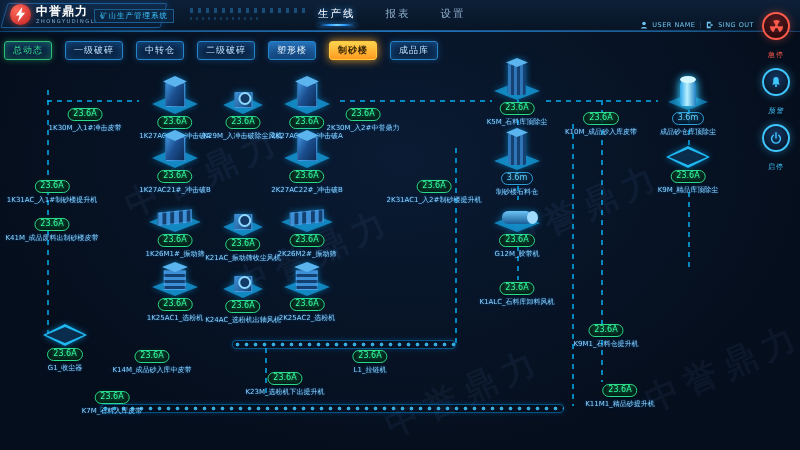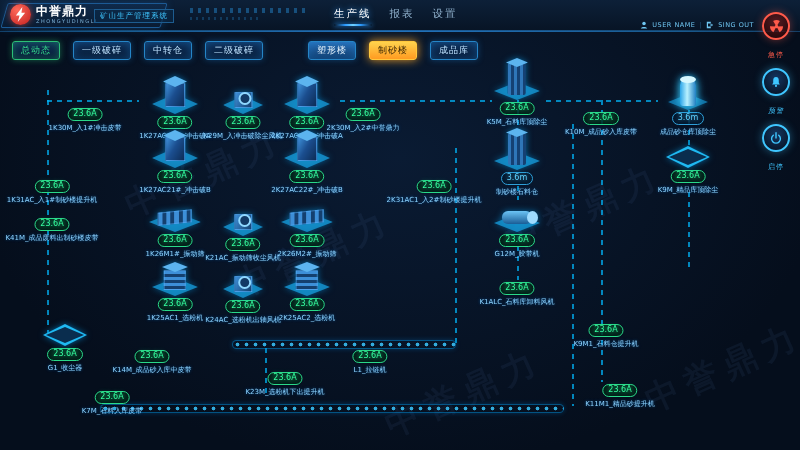--- a/index.html
+++ b/index.html
@@ -19,21 +19,21 @@
     background:radial-gradient(circle at 35% 30%,#ff6a5a,#c21f1f);display:flex;align-items:center;
     justify-content:center;box-shadow:0 0 6px rgba(255,80,60,.6);}
   .logo-text b{font-size:12px;color:#fff;letter-spacing:1px;display:block;line-height:1.1;}
   .logo-text i{font-style:normal;font-size:5px;color:#7fb3d8;letter-spacing:1.5px;display:block;}
   .sys-tag{position:absolute;left:94px;top:9px;font-size:7.5px;color:#3fc6ff;border:1px solid #1d5c8f;
     padding:1px 5px;background:rgba(10,40,70,.6);border-radius:0;letter-spacing:1px;white-space:nowrap;}
   .ticks{position:absolute;left:190px;top:8px;width:118px;height:5px;opacity:.8;
     background:repeating-linear-gradient(90deg,#1a5c8f 0 3px,transparent 3px 8px);}
   .ticks2{position:absolute;left:190px;top:17px;width:70px;height:3px;opacity:.5;
     background:repeating-linear-gradient(90deg,#1a5c8f 0 2px,transparent 2px 6px);}
-  #nav{position:absolute;left:334px;top:7px;display:flex;gap:18px;}
+  #nav{position:absolute;left:318px;top:7px;display:flex;gap:30px;}
   .nav-item{font-size:10.5px;color:#8fb0cc;cursor:pointer;letter-spacing:2px;}
   .nav-item.active{color:#fff;text-shadow:0 0 6px #2d9bff;}
   .nav-item.active::after{content:'';display:block;height:2px;margin-top:3px;border-radius:1px;
     background:linear-gradient(90deg,transparent,#2d9bff 30%,#6fd0ff 50%,#2d9bff 70%,transparent);
     box-shadow:0 0 5px #2d9bff;}
   .datetime{position:absolute;right:46px;top:5px;font-size:10.5px;font-weight:bold;color:#eef7ff;letter-spacing:.5px;}
   .user-row{position:absolute;right:46px;top:21px;display:flex;align-items:center;gap:4px;
     font-size:6.5px;color:#6fc6f2;letter-spacing:.5px;}
   .user-row .sep{color:#23557f;}
   .user-row svg{display:block;}
@@ -47,29 +47,29 @@
     background:radial-gradient(circle at 50% 35%,rgba(30,80,140,.6),rgba(5,15,30,.95));}
   .side-btn.danger .sb-circle{background:radial-gradient(circle at 50% 35%,rgba(150,30,25,.55),rgba(30,5,8,.95));}
   .sb-label{font-size:7px;letter-spacing:1px;}
 
   
   .canvas{position:absolute;inset:0;z-index:1;
     background:radial-gradient(ellipse at 50% 35%,#0a1b33 0%,#050e1c 75%);}
   .wm{position:absolute;font-size:34px;font-weight:bold;color:rgba(120,160,220,.07);
     transform:rotate(-24deg);letter-spacing:8px;white-space:nowrap;pointer-events:none;}
 
-  .tabbar{position:absolute;left:12px;top:41px;display:flex;gap:13px;z-index:20;}
+  .tabbar{position:absolute;left:4px;top:41px;display:flex;gap:13px;z-index:20;}
   .tab{min-width:46px;padding:2px 8px;font-size:9px;text-align:center;color:#bfe3ff;cursor:pointer;
     border:1px solid #2585c7;border-radius:3px;letter-spacing:1px;white-space:nowrap;
     background:linear-gradient(180deg,rgba(20,70,130,.55),rgba(8,30,60,.8));
     box-shadow:0 0 6px rgba(30,140,230,.35), inset 0 0 8px rgba(30,140,230,.35);}
   .tab.green{color:#35e08d;border-color:#2bbf77;
     box-shadow:0 0 6px rgba(45,220,130,.4), inset 0 0 8px rgba(45,220,130,.35);}
-  .tab.bright{background:linear-gradient(180deg,rgba(45,125,205,.85),rgba(15,60,110,.95));color:#e8f6ff;margin-left:32px;}
-  .tab.active{background:linear-gradient(180deg,#ffd34d,#ff9b21);color:#3a2604;font-weight:normal;
+  .tab.bright{background:linear-gradient(180deg,rgba(45,125,205,.85),rgba(15,60,110,.95));color:#e8f6ff;}
+  .tab.active{background:linear-gradient(180deg,#ffd34d,#ff9b21);color:#3a2604;font-weight:bold;
     border-color:#ffc83d;box-shadow:0 0 10px rgba(255,170,40,.9);}
 
   .line{position:absolute;z-index:2;}
   .line.h{height:2px;background:repeating-linear-gradient(90deg,rgba(0,185,255,.7) 0 5px,transparent 5px 10px);}
   .line.v{width:2px;background:repeating-linear-gradient(180deg,rgba(0,185,255,.7) 0 5px,transparent 5px 10px);}
 
   .belt{position:absolute;height:9px;border:1px solid rgba(0,150,230,.5);border-radius:5px;z-index:2;
     background-image:radial-gradient(circle at 4.5px 3.5px,rgba(60,200,255,.85) 1.6px,transparent 2.2px);
     background-size:9px 9px;box-shadow:0 0 5px rgba(0,140,230,.3);}
 

